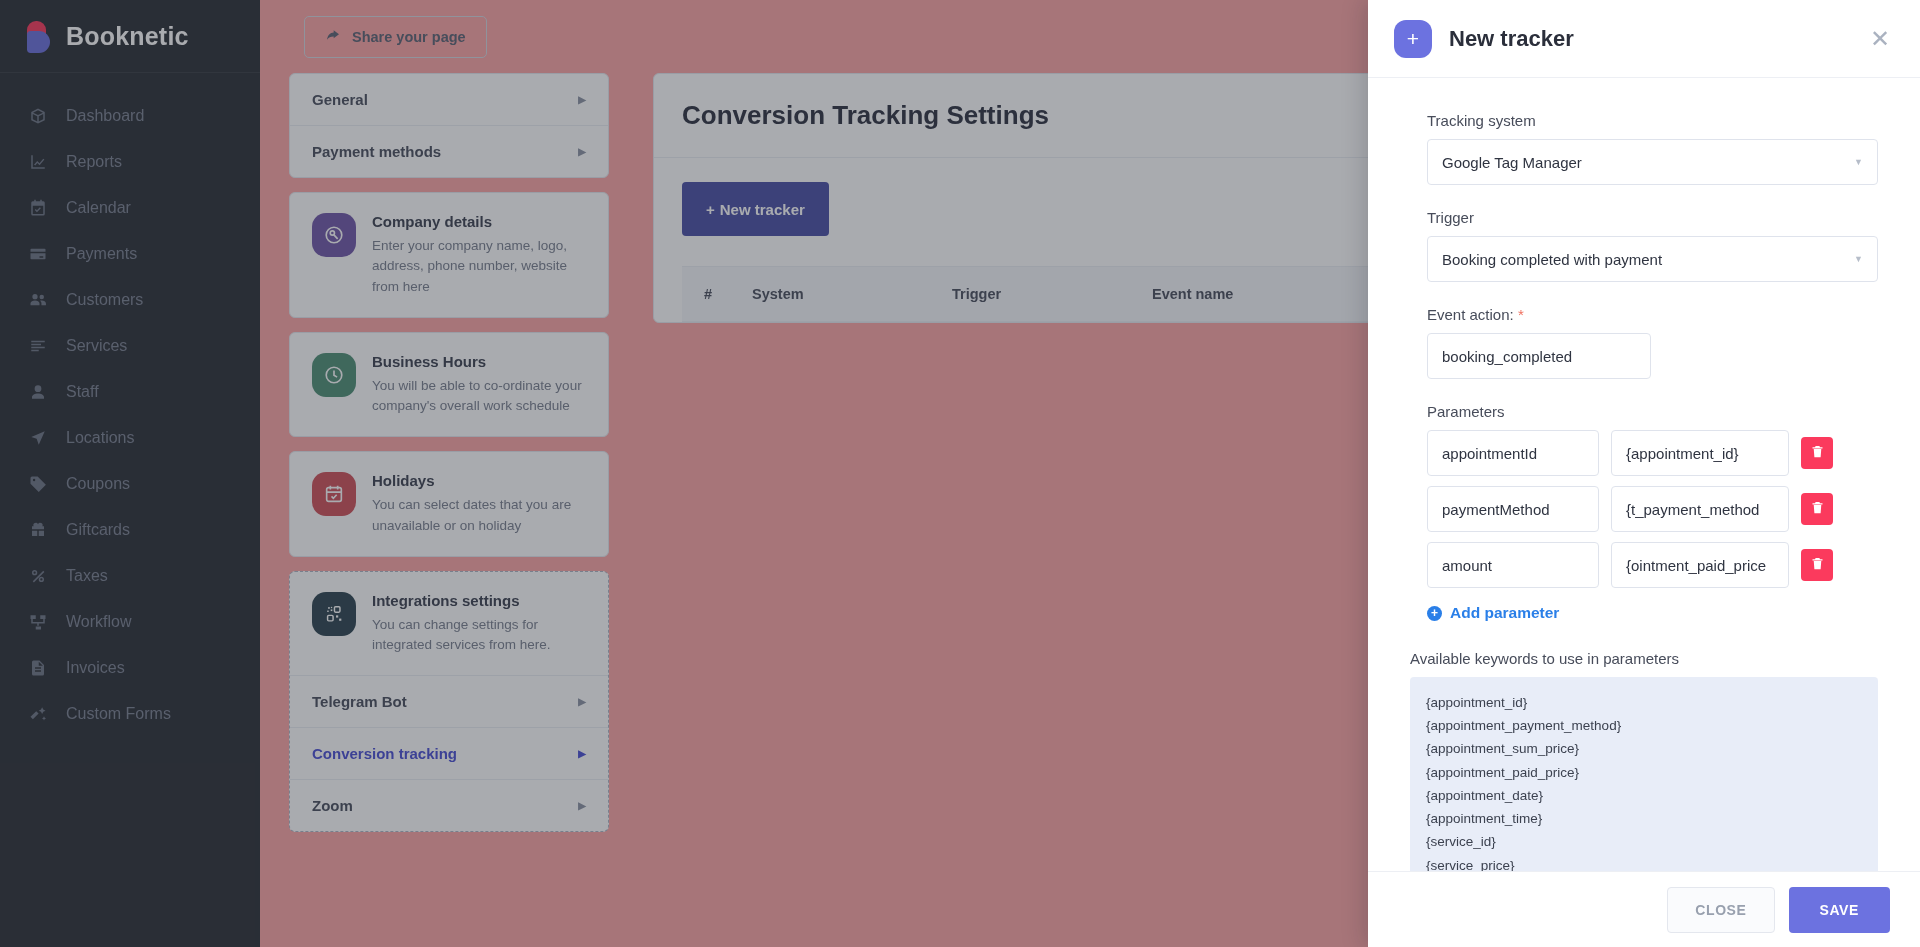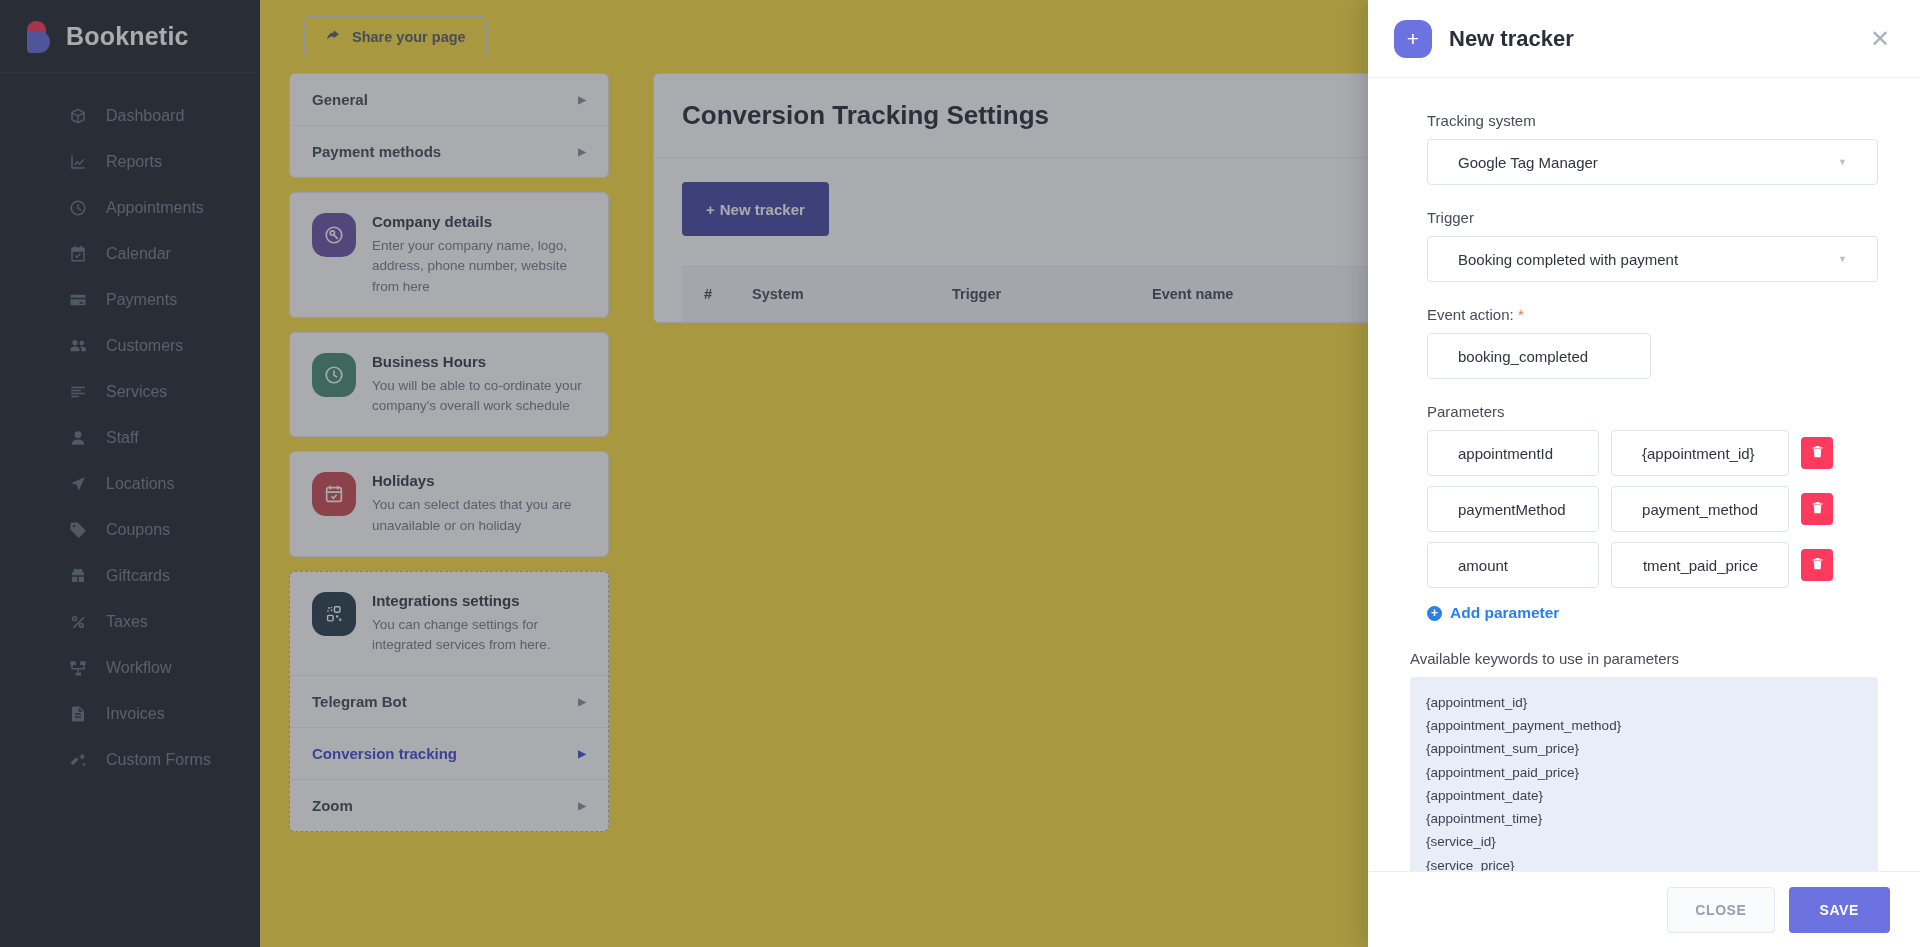--- a/index.html
+++ b/index.html
@@ -27,35 +27,35 @@
   .brand-logo .lb-top {
     position: absolute; left: 1px; top: 2px; width: 19px; height: 17px;
     background: #fb3a5d; border-radius: 9px 9px 3px 3px;
   }
   .brand-logo .lb-bot {
     position: absolute; left: 1px; top: 12px; width: 23px; height: 22px;
     background: #6c70dd; border-radius: 4px 12px 12px 4px;
   }
   .brand-name { color: #ffffff; font-size: 25px; font-weight: 600; letter-spacing: .2px; }
 
-  .nav { padding-top: 20px; margin-left: 40px; }
+  .nav { padding-top: 20px; }
   .nav-item {
     display: flex; align-items: center; gap: 18px;
     height: 46px; padding-left: 28px;
     color: #7b8292; font-size: 16px; cursor: pointer;
   }
   .nav-item .nav-ico {
     width: 20px; height: 20px; display: flex; align-items: center; justify-content: center;
     color: #6f7786; flex: 0 0 20px;
   }
   .nav-item .nav-ico svg { width: 18px; height: 18px; fill: currentColor; }
   .nav-label { white-space: nowrap; }
 
   
-  .main { position: absolute; left: 260px; top: 0; right: 0; bottom: 0; background: #fde047; }
+  .main { position: absolute; left: 260px; top: 0; right: 0; bottom: 0; background: #fca5a5; }
   .topbar { height: 73px; display: flex; align-items: center; padding-left: 44px; }
   .share-btn {
     display: inline-flex; align-items: center; gap: 11px;
     height: 42px; padding: 0 20px;
     background: transparent; border: 1px solid #d6d8e0; border-radius: 5px;
     color: #5c6374; font-size: 14.5px; font-weight: 600; cursor: pointer;
   }
   .share-btn svg { width: 16px; height: 16px; fill: #5c6374; }
 
   .content-row { display: flex; padding: 0 0 0 29px; gap: 44px; }
@@ -149,21 +149,21 @@
   }
   .panel-body::-webkit-scrollbar { width: 7px; }
   .panel-body::-webkit-scrollbar-thumb { background: #9aa4b2; border-radius: 4px; }
   .panel-body::-webkit-scrollbar-track { background: #e7eaef; }
 
   .fld { margin-bottom: 24px; margin-left: 17px; }
   .fld-label { font-size: 15px; color: #474c5a; margin-bottom: 10px; }
   .req { color: #f0705f; }
   .select-box, .txt-box {
     height: 46px; border: 1px solid #dfe3ec; border-radius: 4px;
-    display: flex; align-items: center; padding: 0 30px;
+    display: flex; align-items: center; padding: 0 14px;
     font-size: 15px; color: #2f3441; background: #fff; cursor: text;
   }
   .select-box { justify-content: space-between; cursor: pointer; }
   .select-box .sel-caret { color: #b6bdc9; font-size: 9px; }
   .txt-box.short { width: 224px; }
 
   .param-row { display: flex; align-items: center; gap: 12px; margin-bottom: 10px; }
   .param-row .txt-box { height: 46px; }
   .pk { width: 172px; flex: 0 0 172px; }
   .pv { width: 178px; flex: 0 0 178px; overflow: hidden; }
@@ -234,28 +234,20 @@
 
       <div class="nav-item">
         <span class="nav-ico">
             <svg viewBox="0 0 24 24">
               <path d="M3 3h2v16h16v2H3V3zm4.5 11.5 3.5-4 3 3 5-6 1.5 1.2-6.4 7.7-3-3-2.8 3.2-1.8-2.1z"></path>
             </svg>
           </span>
         <span class="nav-label">Reports</span>
       </div>
 
-      <div class="nav-item">
-        <span class="nav-ico">
-            <svg viewBox="0 0 24 24">
-              <path d="M12 2a10 10 0 1 0 0 20 10 10 0 0 0 0-20zm0 18a8 8 0 1 1 0-16 8 8 0 0 1 0 16zm1-13h-2v6l5 3 1-1.7-4-2.3V7z"></path>
-            </svg>
-          </span>
-        <span class="nav-label">Appointments</span>
-      </div>
 
       <div class="nav-item">
         <span class="nav-ico">
             <svg viewBox="0 0 24 24">
               <path d="M7 1v2H5a2 2 0 0 0-2 2v15a2 2 0 0 0 2 2h14a2 2 0 0 0 2-2V5a2 2 0 0 0-2-2h-2V1h-2v2H9V1H7zM5 9h14v11H5V9zm5.6 8.6-2.9-2.9 1.3-1.3 1.6 1.6 3.9-3.9 1.3 1.3-5.2 5.2z"></path>
             </svg>
           </span>
         <span class="nav-label">Calendar</span>
       </div>
 

